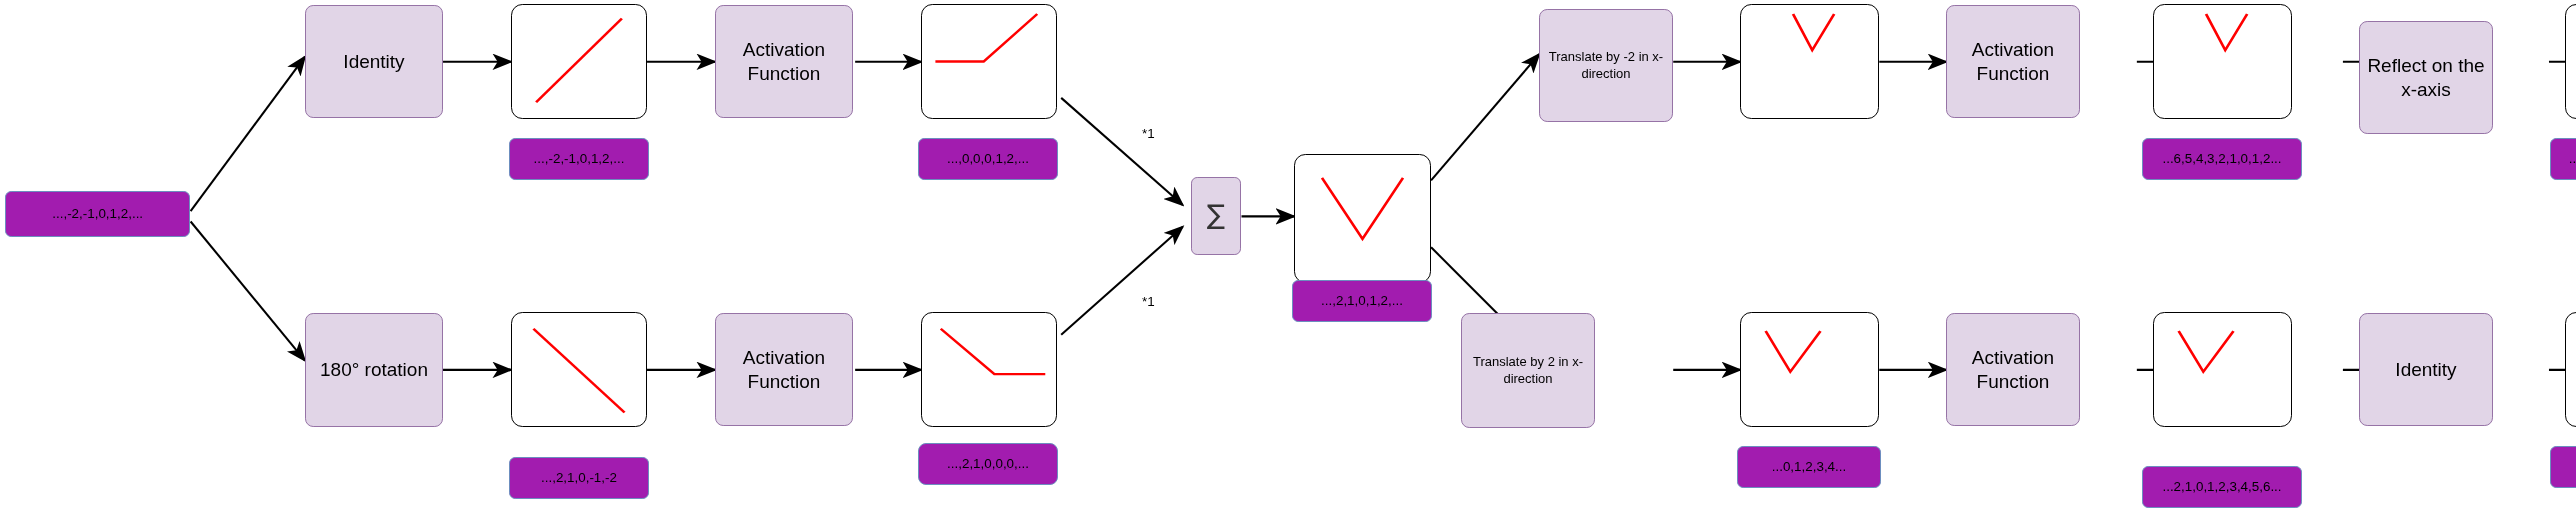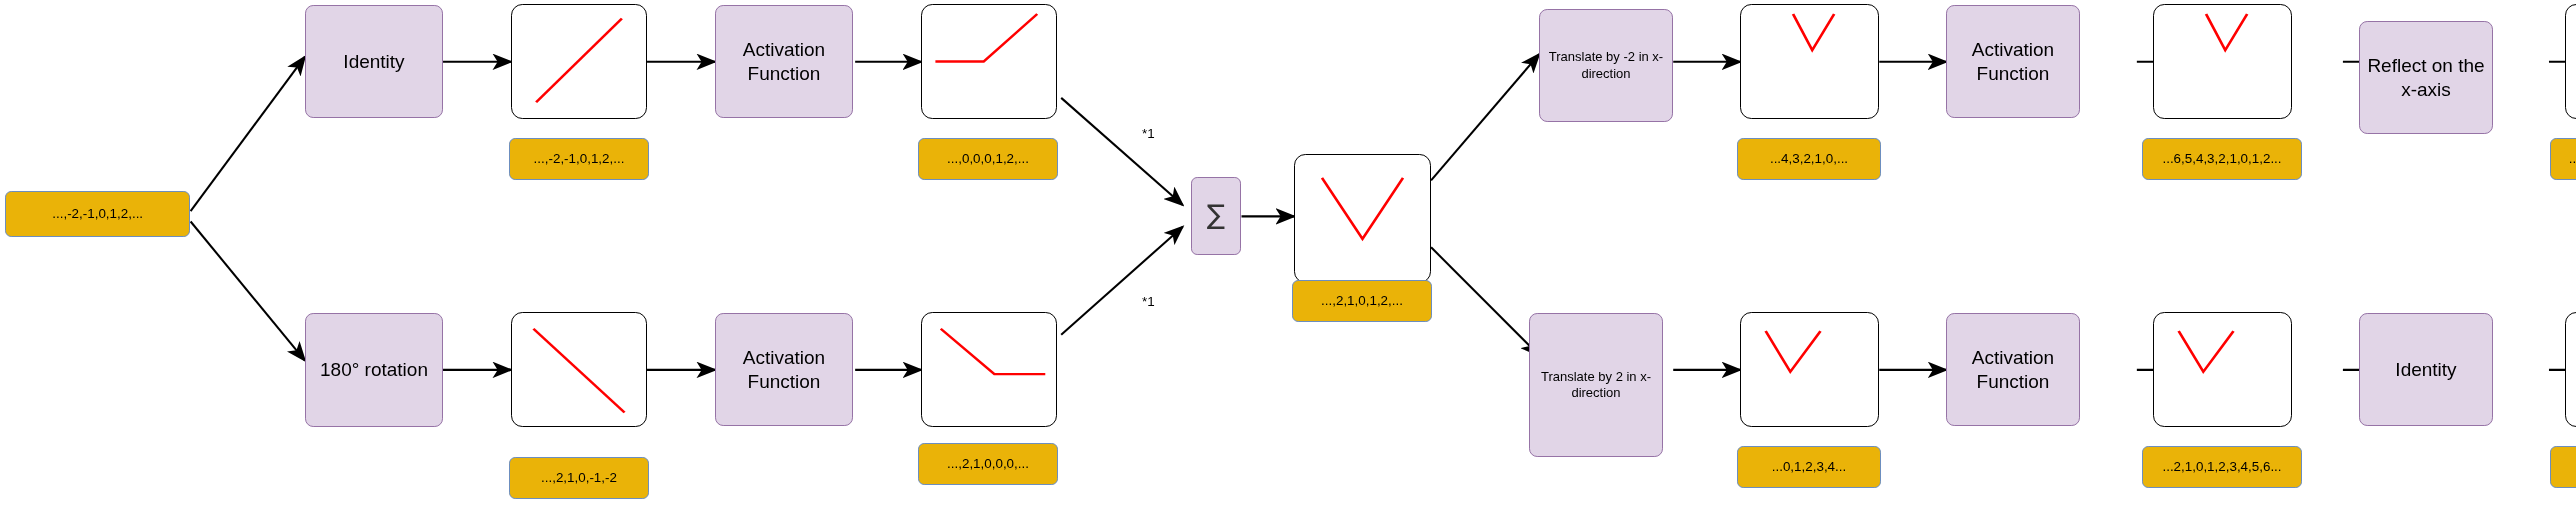--- a/index.html
+++ b/index.html
@@ -39,21 +39,21 @@
     background: #e1d5e7;
     border: 1px solid #9673a6;
     border-radius: 6.2px;
     font-size: 27px;
     font-family: "DejaVu Sans", sans-serif;
     color: #333333;
     padding-bottom: 2.1px;
   }
   
   .seq {
-    background: #eab308;
+    background: #a21caf;
     border: 1px solid #6c8ebf;
     border-radius: 6.2px;
     font-size: 13.4px;
   }
   
   .plot {
     background: #ffffff;
     border: 1.5px solid #000000;
     border-radius: 11.3px;
     padding: 0;
@@ -168,21 +168,21 @@
 
   <div class="node op" style="left:715px; top:313px; width:138px; height:113px;">
     <span>Activation Function</span>
   </div>
 
   <div class="node plot" style="left:921px; top:312px; width:136px; height:115px;">
     <svg viewBox="0 0 100 100" preserveAspectRatio="none">
       <polyline points="14,14 54,54 92,54" fill="none" stroke="#ff0000" stroke-width="2"></polyline>
     </svg>
   </div>
-  <div class="node seq" style="left:918px; top:443px; width:140px; height:42px;">
+  <div class="node seq" style="left:918px; top:443px; width:140px; height:42px;border-radius:8px;">
     <span>...,2,1,0,0,0,...</span>
   </div>
 
   <div class="wlabel" style="left:1142px; top:126px;">
     <span>*1</span>
   </div>
   <div class="wlabel" style="left:1142px; top:294px;">
     <span>*1</span>
   </div>
 
@@ -201,23 +201,20 @@
 
   <div class="node op" style="left:1539px; top:9px; width:134px; height:113px; font-size:13px;">
     <span>Translate by -2 in x-direction</span>
   </div>
 
   <div class="node plot" style="left:1740px; top:4.1px; width:139px; height:115px;">
     <svg viewBox="0 0 100 100" preserveAspectRatio="none">
       <polyline points="38,8 52,40 68,8" fill="none" stroke="#ff0000" stroke-width="2"></polyline>
     </svg>
   </div>
-  <div class="node seq" style="left:1737px; top:138px; width:144px; height:42px;">
-    <span>...4,3,2,1,0,...</span>
-  </div>
 
   <div class="node op" style="left:1946px; top:5.2px; width:134px; height:113px;">
     <span>Activation Function</span>
   </div>
 
   <div class="node plot" style="left:2153px; top:4.1px; width:139px; height:115px;">
     <svg viewBox="0 0 100 100" preserveAspectRatio="none">
       <polyline points="38,8 52,40 68,8" fill="none" stroke="#ff0000" stroke-width="2"></polyline>
     </svg>
   </div>
@@ -231,21 +228,21 @@
 
   <div class="node plot" style="left:2565px; top:4.1px; width:139px; height:115px;">
     <svg viewBox="0 0 100 100" preserveAspectRatio="none">
       <polyline points="38,88 52,52 68,88" fill="none" stroke="#ff0000" stroke-width="2"></polyline>
     </svg>
   </div>
   <div class="node seq" style="left:2550px; top:138px; width:165px; height:42px;">
     <span>...-6,-5,-4,-3,-2,-1,0,...</span>
   </div>
 
-  <div class="node op" style="left:1529px; top:313px; width:134px; height:144px; font-size:13px;">
+  <div class="node op" style="left:1461px; top:313px; width:134px; height:115px; font-size:13px;">
     <span>Translate by 2 in x-direction</span>
   </div>
 
   <div class="node plot" style="left:1740px; top:312px; width:139px; height:115px;">
     <svg viewBox="0 0 100 100" preserveAspectRatio="none">
       <polyline points="18,16 36,52 58,16" fill="none" stroke="#ff0000" stroke-width="2"></polyline>
     </svg>
   </div>
   <div class="node seq" style="left:1737px; top:446px; width:144px; height:42px;text-align:center;">
     <span>...0,1,2,3,4...</span>
@@ -253,21 +250,21 @@
 
   <div class="node op" style="left:1946px; top:313px; width:134px; height:113px;">
     <span>Activation Function</span>
   </div>
 
   <div class="node plot" style="left:2153px; top:312px; width:139px; height:115px;">
     <svg viewBox="0 0 100 100" preserveAspectRatio="none">
       <polyline points="18,16 36,52 58,16" fill="none" stroke="#ff0000" stroke-width="2"></polyline>
     </svg>
   </div>
-  <div class="node seq" style="left:2142px; top:446px; width:160px; height:42px;">
+  <div class="node seq" style="left:2142px; top:466px; width:160px; height:42px;">
     <span>...2,1,0,1,2,3,4,5,6...</span>
   </div>
 
   <div class="node op" style="left:2359px; top:313px; width:134px; height:113px;">
     <span>Identity</span>
   </div>
 
   <div class="node plot" style="left:2565px; top:312px; width:139px; height:115px;">
     <svg viewBox="0 0 100 100" preserveAspectRatio="none">
       <polyline points="18,16 36,52 58,16" fill="none" stroke="#ff0000" stroke-width="2"></polyline>

